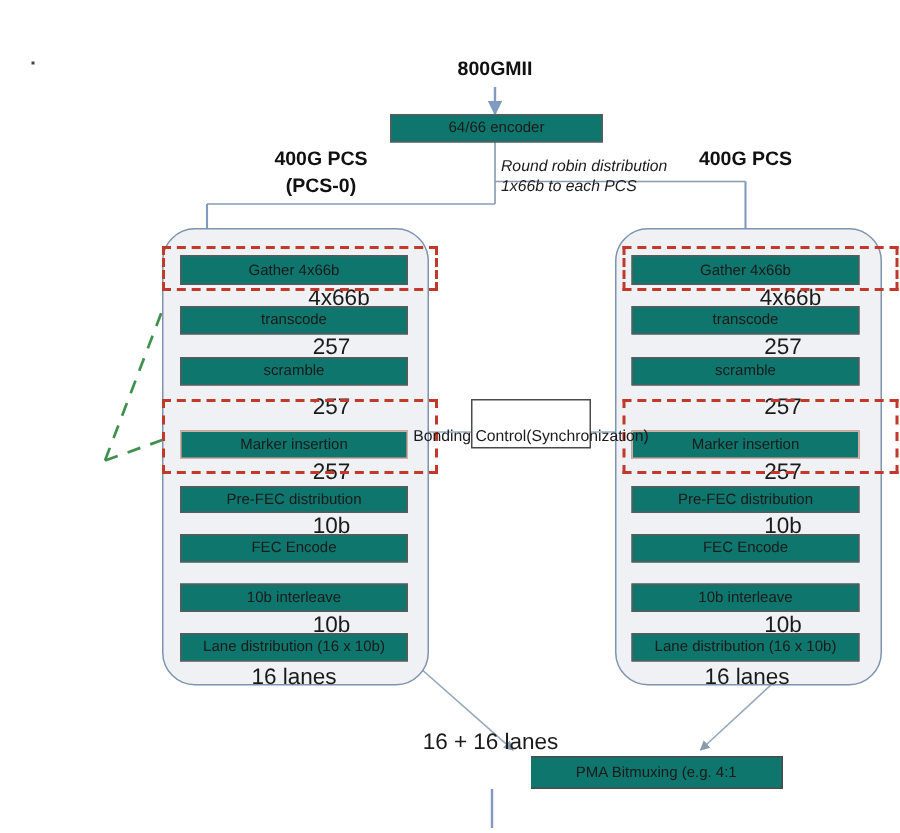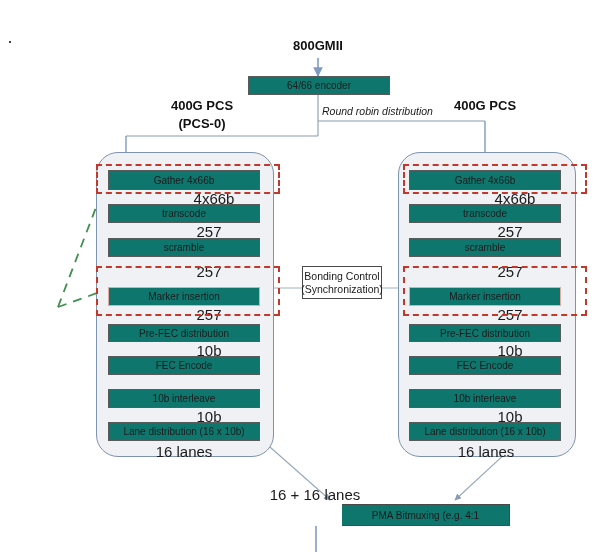--- a/index.html
+++ b/index.html
@@ -4,21 +4,21 @@
 <style>
   html,body{margin:0;padding:0;}
   body{
     width:600px;height:555px;
     background:#ffffff;
     font-family:"Liberation Sans", sans-serif;
     color:#1a1a1a;
     overflow:hidden;
     position:relative;
   }
-  #stage{position:absolute;left:0;top:0;width:496px;height:555px;}
+  #stage{position:absolute;left:12px;top:0;width:496px;height:555px;}
   .abs{position:absolute;}
 
   
   .title-bold{
     font-weight:bold;font-size:13px;color:#111;
     text-align:center;white-space:nowrap;
   }
   .small-note{font-size:10.5px;color:#1a1a1a;line-height:13px;font-style:italic;}
   .sig{font-size:15px;color:#1a1a1a;text-align:center;white-space:nowrap;}
 
@@ -48,21 +48,21 @@
     border:2.6px dashed #c0392b;
     background:transparent;
     pointer-events:none;
   }
 
   
   .bond-box{
     box-sizing:border-box;
     background:#ffffff;
     border:1.5px solid #4a4a4a;
-    display:flex;flex-direction:column;align-items:center;justify-content:center;
+    display:flex;flex-direction:row;align-items:flex-end;justify-content:center;
     font-size:10.5px;line-height:13px;color:#1a1a1a;white-space:nowrap;
   }
 
   svg{position:absolute;left:0;top:0;overflow:visible;}
   .dot{position:absolute;width:2px;height:2px;background:#444;}
 </style>
 </head>
 <body>
 
 <div id="stage">
@@ -117,20 +117,21 @@
     <path d="M58,307 L108,176" fill="none" stroke="#3f8f4f" stroke-width="1.8" stroke-dasharray="9,7"></path>
     <path d="M58,307 L100,292" fill="none" stroke="#3f8f4f" stroke-width="1.8" stroke-dasharray="9,7"></path>
   </svg>
 
   <div class="abs title-bold" style="left:268px;top:38px;width:100px;">800GMII</div>
 
   <div class="abs box" style="left:248px;top:76px;width:142px;height:19px;">64/66 encoder</div>
 
   <div class="abs small-note" style="left:322px;top:105px;width:180px;">
     <div>Round robin distribution</div>
+    <div>1x66b to each PCS</div>
   </div>
 
   <div class="abs title-bold" style="left:152px;top:98px;width:100px;">400G PCS</div>
   <div class="abs title-bold" style="left:152px;top:116px;width:100px;">(PCS-0)</div>
 
   <div class="abs title-bold" style="left:435px;top:98px;width:100px;">400G PCS</div>
 
   <div class="abs pcs-panel" style="left:96px;top:152px;width:178px;height:305px;"></div>
   <div class="abs pcs-panel" style="left:398px;top:152px;width:178px;height:305px;"></div>
 

